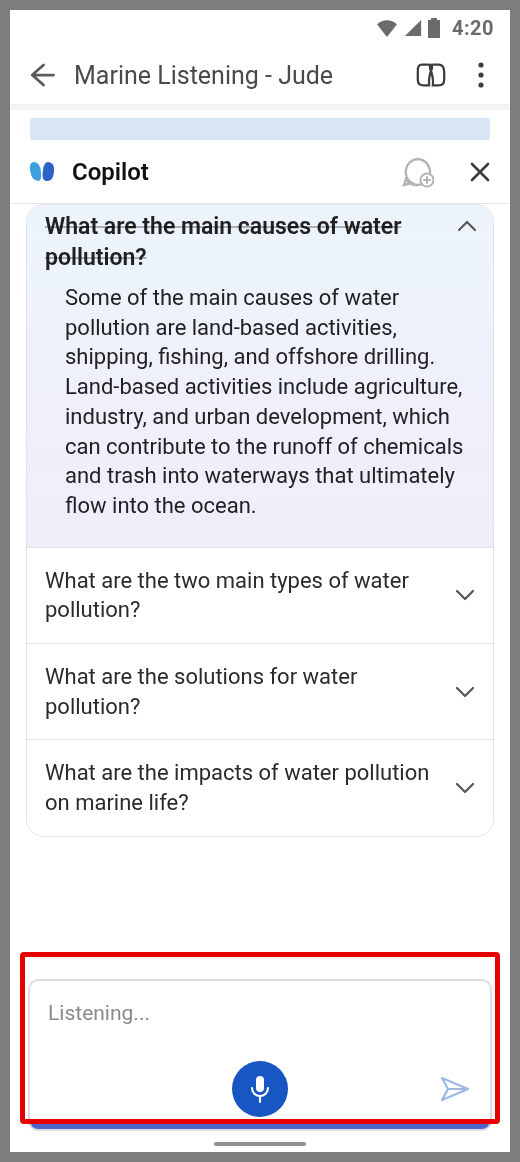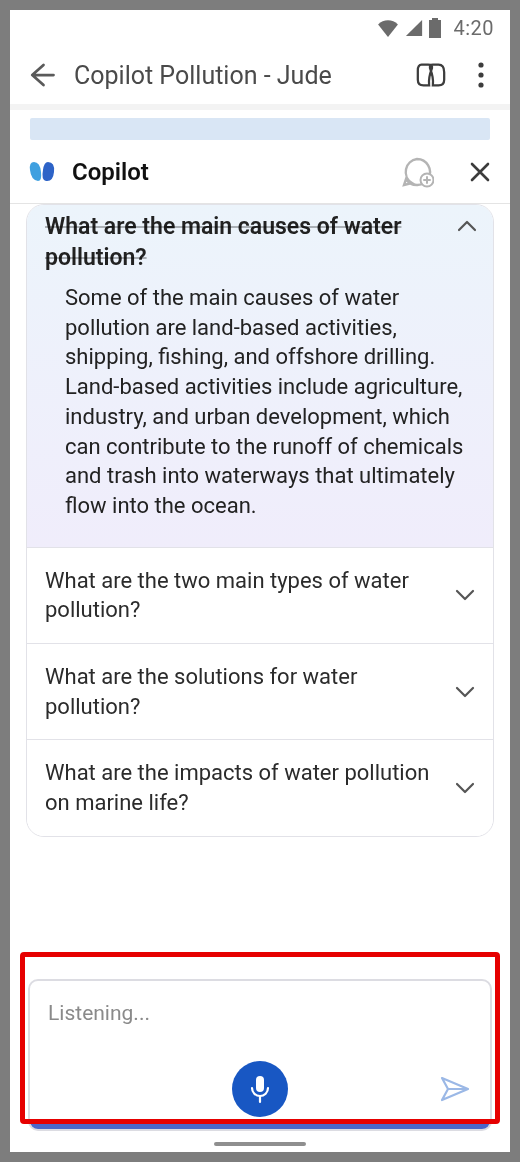--- a/index.html
+++ b/index.html
@@ -2,21 +2,21 @@
 <html><head>
 <meta charset="utf-8">
 <style>
   * { box-sizing: border-box; margin: 0; padding: 0; }
   html, body { width: 520px; height: 1162px; font-family: -apple-system, "Segoe UI", Roboto, sans-serif; }
   body { background: #7d7d7d; padding: 10px; }
   .device { width: 500px; height: 1142px; background: #fff; position: relative; overflow: hidden; }
 
   
   .status-bar { height: 36px; display: flex; justify-content: flex-end; align-items: center; padding: 0 16px; gap: 6px; color: #6b6b6b; }
-  .status-bar .time { font-size: 20px; font-weight: 400; letter-spacing: 0.5px; margin-left: 6px; }
+  .status-bar .time { font-size: 20px; font-weight: 700; letter-spacing: 0.5px; margin-left: 6px; }
 
   
   .app-header { height: 58px; display: flex; align-items: center; padding: 0 14px 0 12px; gap: 14px; }
   .back-btn { width: 38px; height: 38px; display: flex; align-items: center; justify-content: center; }
   .header-title { flex: 1; font-size: 25px; color: #4a4a4a; font-weight: 400; white-space: nowrap; overflow: hidden; }
   .header-icon { width: 42px; height: 42px; display: flex; align-items: center; justify-content: center; }
   .overflow-btn { width: 30px; height: 42px; display: flex; align-items: center; justify-content: center; }
 
   .divider { height: 6px; background: #f3f3f3; }
 
@@ -81,21 +81,21 @@
     </span>
     <span class="time">4:20</span>
   </div>
 
   <div class="app-header">
     <div class="back-btn">
       <svg width="30" height="30" viewBox="0 0 24 24">
           <path class="icon-stroke" d="M14 4 L5 12 L14 20 M5 12 L22 12"></path>
         </svg>
     </div>
-    <div class="header-title">Copilot Pollution - Jude</div>
+    <div class="header-title">Marine Listening - Jude</div>
     <div class="header-icon">
       <svg width="32" height="30" viewBox="0 0 34 30">
         <path d="M7 4 Q3 4 3 10 L3 20 Q3 26 9 26 L15 26 Q14 18 18 8 Q19 4 14 4 Z" fill="none" stroke="#3d3d3d" stroke-width="2.4"></path>
         <path d="M19 4 Q25 4 25 4 Q31 4 31 12 L31 20 Q31 26 25 26 L19 26 Q20 18 16 8 Q15 4 19 4 Z" fill="none" stroke="#3d3d3d" stroke-width="2.4"></path>
       </svg>
     </div>
     <div class="overflow-btn">
       <svg width="6" height="26" viewBox="0 0 6 26">
           <circle cx="3" cy="3" r="2.6" fill="#3d3d3d"></circle>
           <circle cx="3" cy="13" r="2.6" fill="#3d3d3d"></circle>

